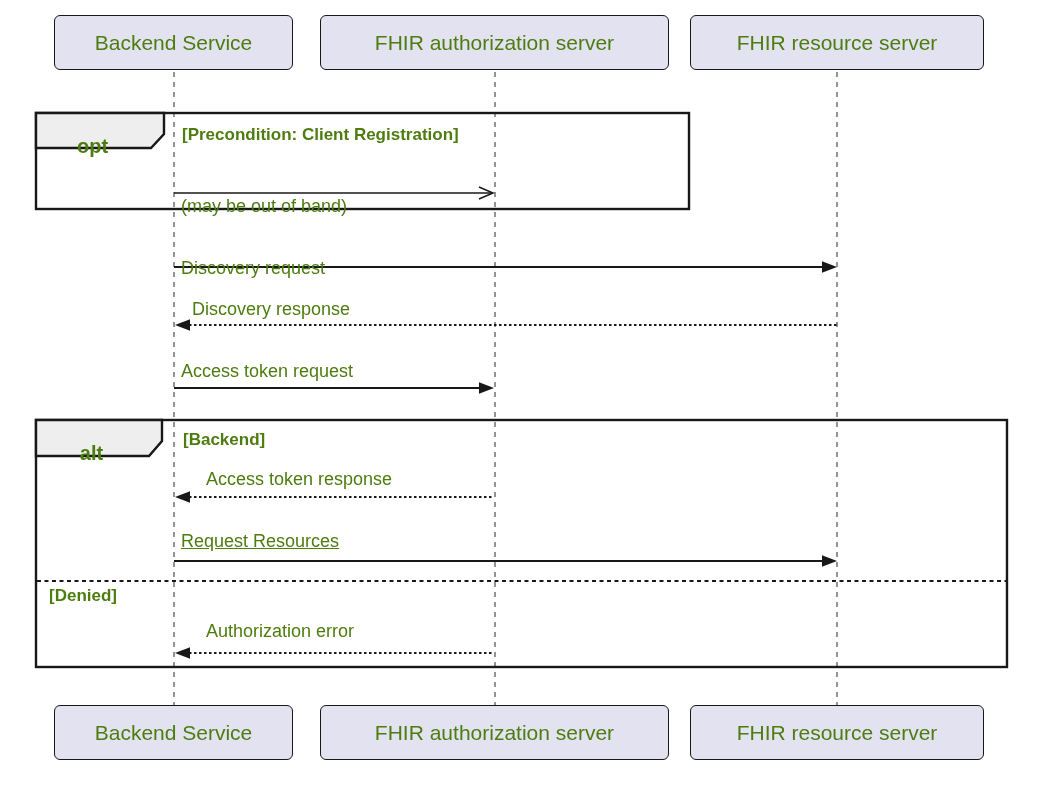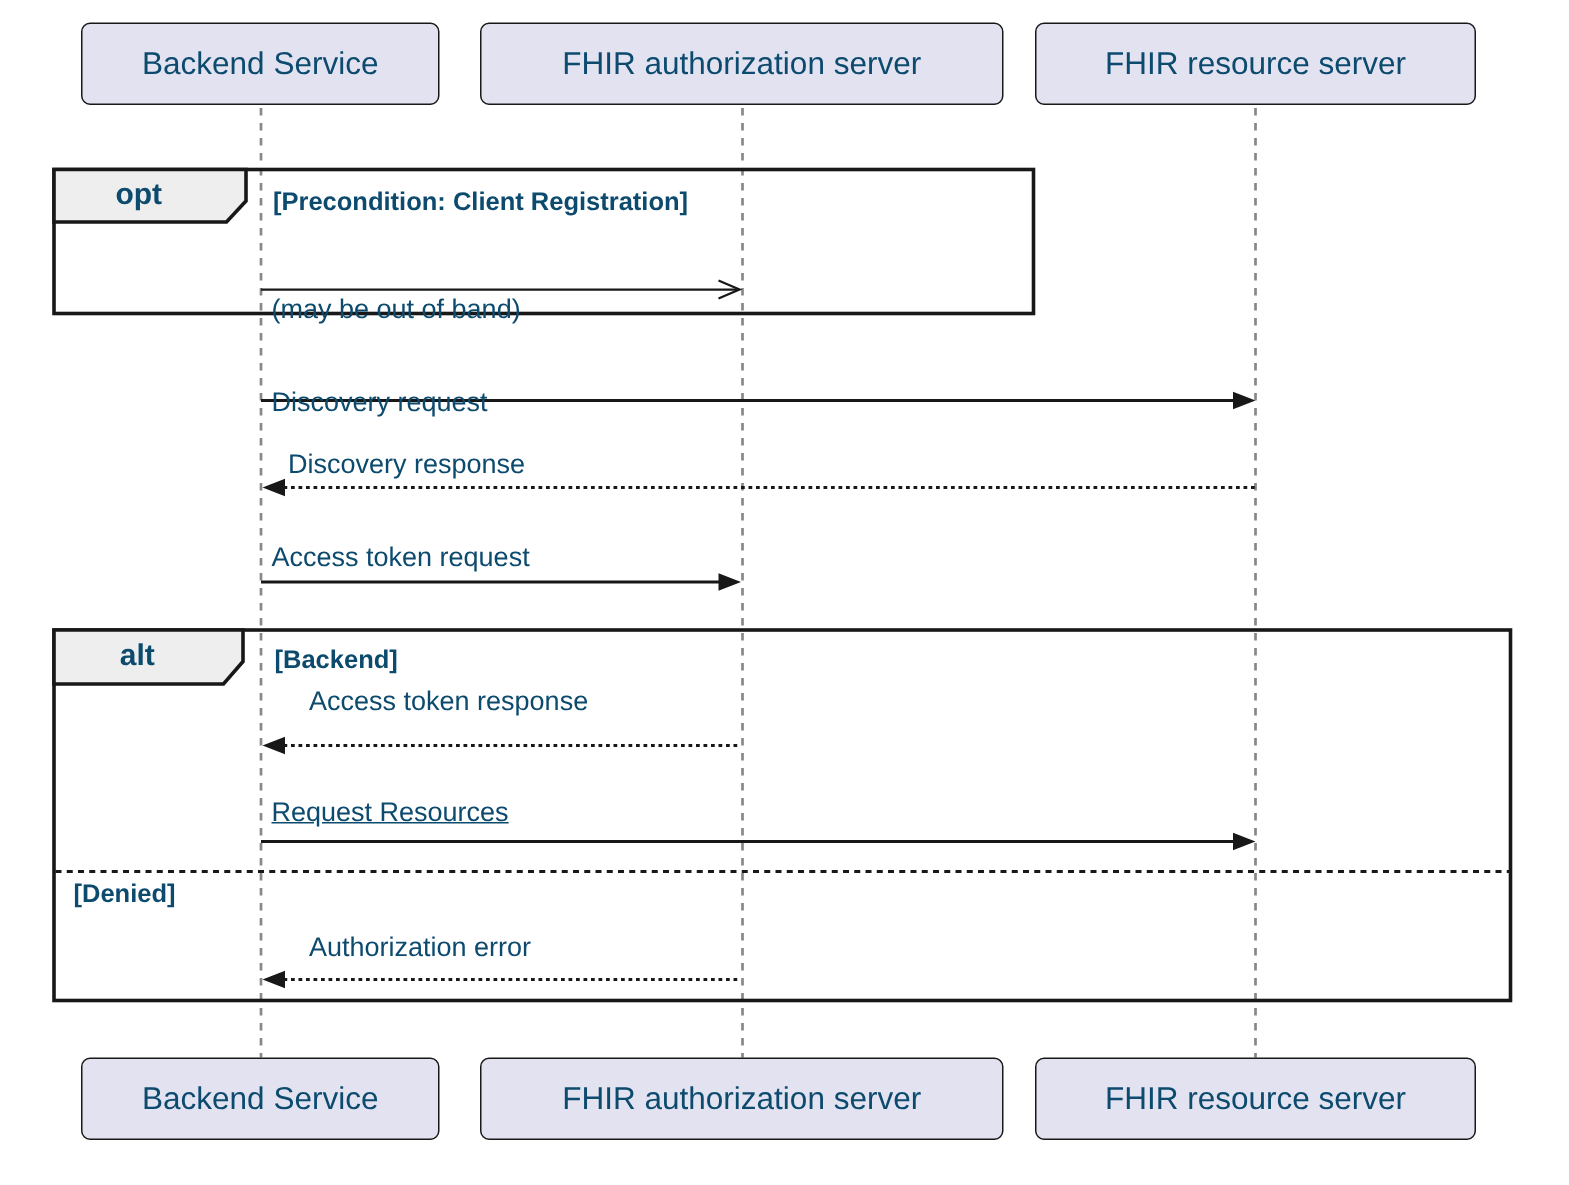--- a/index.html
+++ b/index.html
@@ -1,21 +1,21 @@
 <!DOCTYPE html>
 <html><head>
 <meta charset="utf-8">
 <style>
   html,body{margin:0;padding:0;background:#fff;}
   .canvas{
     position:relative;
     width:1046px;height:790px;
     background:#fff;
     font-family:"Liberation Sans", sans-serif;
-    color:#0c4a6e;
+    color:#4d7c0f;
     overflow:hidden;
   }
   .overlay{position:absolute;left:0;top:0;width:1046px;height:790px;pointer-events:none;}
   .participant{
     position:absolute;
     height:53px;
     background:#E2E2F0;
     border:1.8px solid #181818;
     border-radius:6px;
     display:flex;align-items:center;justify-content:center;
@@ -35,20 +35,21 @@
     font-weight:bold;
     white-space:nowrap;
     z-index:3;
   }
   .op-label{
     position:absolute;
     font-size:20px;
     font-weight:bold;
     display:flex;align-items:center;justify-content:center;
     z-index:3;
+    margin-top:16px;
   }
 </style>
 </head>
 <body>
 
 <div class="canvas">
 
   <div class="participant" style="left:54px;top:15px;width:237px;">Backend Service</div>
   <div class="participant" style="left:320px;top:15px;width:347px;">FHIR authorization server</div>
   <div class="participant" style="left:690px;top:15px;width:292px;">FHIR resource server</div>
@@ -111,17 +112,17 @@
   <div class="op-label" style="left:36px;top:421px;width:111px;height:33px;">alt</div>
 
   <div class="guard-label" style="left:182px;top:125px;">[Precondition: Client Registration]</div>
   <div class="guard-label" style="left:183px;top:430px;">[Backend]</div>
   <div class="guard-label" style="left:33px;top:586px;margin-left:16px;">[Denied]</div>
 
   <div class="msg-label" style="left:181px;top:160px;margin-top:36px;">(may be out of band)</div>
   <div class="msg-label" style="left:181px;top:258px;">Discovery request</div>
   <div class="msg-label" style="left:192px;top:299px;">Discovery response</div>
   <div class="msg-label" style="left:181px;top:361px;">Access token request</div>
-  <div class="msg-label" style="left:206px;top:457px;">Access token response</div>
+  <div class="msg-label" style="left:206px;top:469px;">Access token response</div>
   <div class="msg-label" style="left:181px;top:531px;text-decoration:underline;">Request Resources</div>
   <div class="msg-label" style="left:206px;top:621px;">Authorization error</div>
 
 </div>
 
 </body></html>

